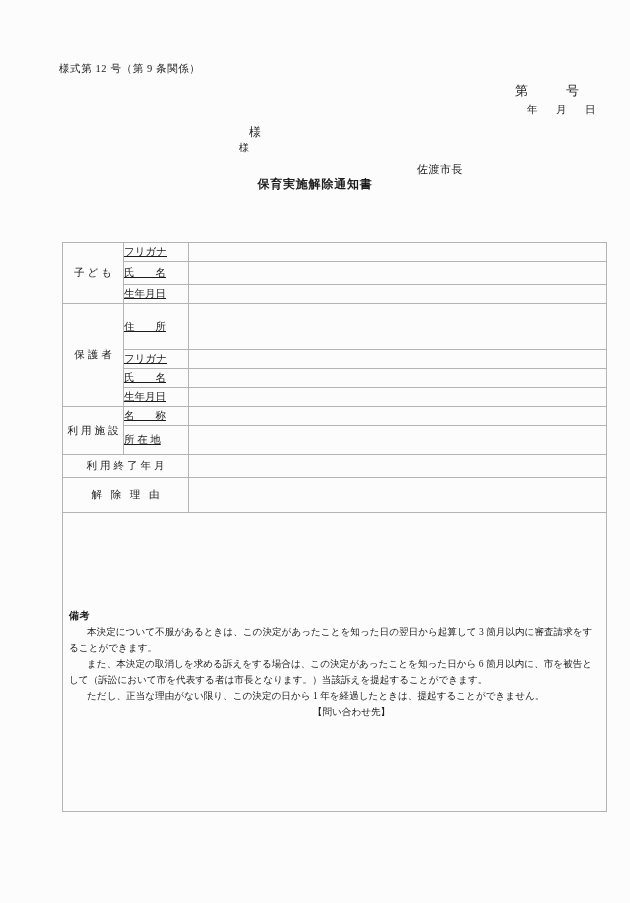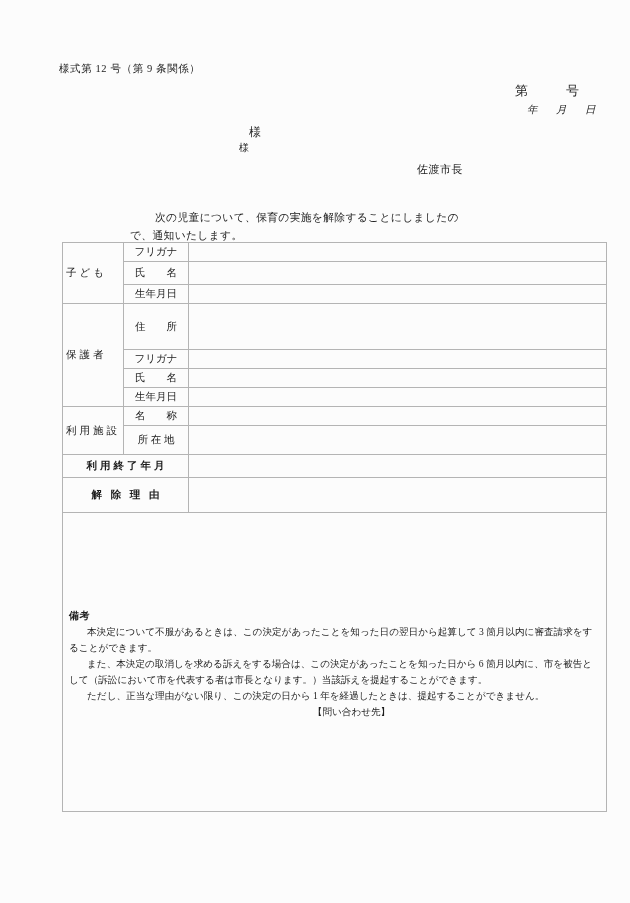--- a/index.html
+++ b/index.html
@@ -38,21 +38,20 @@
     letter-spacing: 4px;
     white-space: nowrap;
   }
   .doc-date {
     position: absolute;
     left: 527px;
     top: 103px;
     font-size: 10.5px;
     letter-spacing: 4px;
     white-space: nowrap;
-    font-style: italic;
   }
   .addressee-1 {
     position: absolute;
     left: 249px;
     top: 124px;
     font-size: 12px;
     white-space: nowrap;
   }
   .addressee-2 {
     position: absolute;
@@ -101,32 +100,32 @@
     table-layout: fixed;
   }
   .form-table td {
     border: 1px solid #b4b4b4;
     font-size: 10.5px;
     padding: 0;
     vertical-align: middle;
   }
   .lbl-main {
     width: 60px;
+    text-align: center;
     letter-spacing: 3px;
     text-indent: 3px;
   }
   .lbl-sub {
     width: 64px;
-    text-align: center;
+    text-decoration: underline;
   }
   .lbl-wide {
     text-align: center;
     letter-spacing: 3px;
     text-indent: 3px;
-    font-weight: bold;
   }
   .val-cell { background: transparent; }
   .r18 { height: 18px; }
   .r22 { height: 22px; }
   .r28 { height: 28px; }
   .r45 { height: 45px; }
   .r34 { height: 34px; }
 
   
   .notes-cell {
@@ -160,25 +159,22 @@
   <div class="form-no">様式第 12 号（第 9 条関係）</div>
 
   <div class="doc-number">第　　号</div>
   <div class="doc-date">年　月　日</div>
 
   <div class="addressee-1">様</div>
   <div class="addressee-2">様</div>
 
   <div class="issuer">佐渡市長</div>
 
-
-  <div class="intro">
-    <span class="l1">次の児童について、保育の実施を解除することにしましたの</span>
-    <span class="l2">で、通知いたします。</span>
-  </div>
+  <div class="doc-title">保育実施解除通知書</div>
+
 
   <table class="form-table">
     <tbody>
       <tr>
         <td class="lbl-main" rowspan="3">子ども</td>
         <td class="lbl-sub r18">フリガナ</td>
         <td class="val-cell r18"></td>
       </tr>
       <tr>
         <td class="lbl-sub r22">氏　　名</td>

